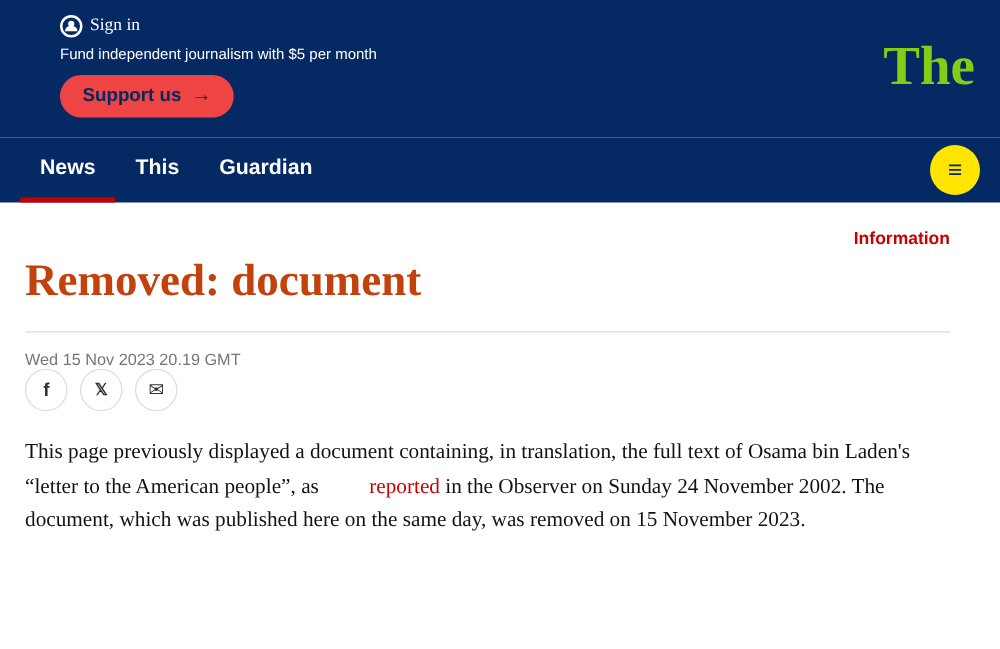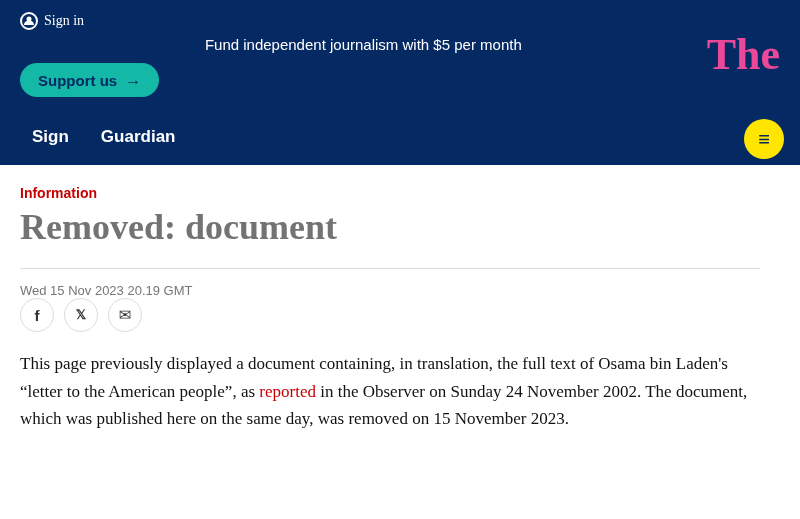--- a/index.html
+++ b/index.html
@@ -7,21 +7,21 @@
 
     
     .promo-bar {
       background-color: #052962;
       color: #fff;
       padding: 12px 20px 16px 20px;
       display: flex;
       justify-content: space-between;
       align-items: center;
     }
-    .promo-left { flex: 1; }
+    .promo-left { flex: 1; margin-left: 28px; }
     .sign-in {
       display: flex;
       align-items: center;
       gap: 6px;
       font-size: 14px;
       color: #fff;
       margin-bottom: 6px;
       cursor: pointer;
     }
     .sign-in-icon {
@@ -36,45 +36,44 @@
     }
     .promo-title {
       font-size: 22px;
       font-weight: 900;
       color: #ffe500;
       font-family: 'Georgia', serif;
       line-height: 1.2;
       margin-bottom: 4px;
     }
     .promo-subtitle {
-      font-size: 15px;
+      font-size: 12px;
       color: #fff;
       margin-bottom: 10px;
       font-family: Arial, sans-serif;
-      text-align: center;
     }
     .support-btn {
-      background-color: #14b8a6;
+      background-color: #ef4444;
       color: #052962;
       border: none;
       border-radius: 20px;
       padding: 8px 18px;
       font-size: 15px;
       font-weight: bold;
       cursor: pointer;
       display: inline-flex;
-      align-items: center;
+      align-items: flex-start;
       gap: 8px;
       font-family: Arial, sans-serif;
     }
     .support-btn .arrow {
       font-size: 16px;
     }
     .guardian-logo {
-      color: #ec4899;
+      color: #84cc16;
       font-size: 44px;
       font-weight: 900;
       font-family: 'Georgia', serif;
       line-height: 1;
       text-align: right;
       max-width: 220px;
     }
     .guardian-logo span {
       display: block;
     }
@@ -123,25 +122,26 @@
       padding: 20px 20px 30px 20px;
       max-width: 780px;
     }
     .info-label {
       color: #c70000;
       font-size: 14px;
       font-weight: bold;
       font-family: Arial, sans-serif;
       text-transform: none;
       margin-bottom: 6px;
+      text-align: right;
     }
     .article-title {
       font-size: 36px;
       font-weight: 900;
-      color: #737373;
+      color: #c2410c;
       font-family: 'Georgia', serif;
       line-height: 1.15;
       margin-bottom: 20px;
     }
     .divider {
       border: none;
       border-top: 1px solid #dcdcdc;
       margin: 10px 0 14px 0;
     }
     .date {
@@ -169,20 +169,21 @@
     }
     .article-body {
       font-size: 17px;
       line-height: 1.6;
       color: #121212;
       font-family: 'Georgia', serif;
     }
     .article-link {
       color: #c70000;
       text-decoration: none;
+      margin-left: 36px;
     }
   </style>
 </head>
 <body>
 
 <div class="promo-bar">
   <div class="promo-left">
     <div class="sign-in">
       <div class="sign-in-icon">
         <svg width="12" height="12" viewBox="0 0 24 24" fill="white">
@@ -198,21 +199,22 @@
       <span class="arrow">→</span>
     </button>
   </div>
   <div class="guardian-logo">
     <span>The</span>
   </div>
 </div>
 
 <nav class="nav-bar">
   <div class="nav-items">
-    <div class="nav-item">Sign</div>
+    <div class="nav-item active">News</div>
+    <div class="nav-item">This</div>
     <div class="nav-item">Guardian</div>
   </div>
   <button class="menu-btn">
     <span>≡</span>
   </button>
 </nav>
 
 <div class="content">
   <div class="info-label">Information</div>
   <h1 class="article-title">Removed: document</h1>

